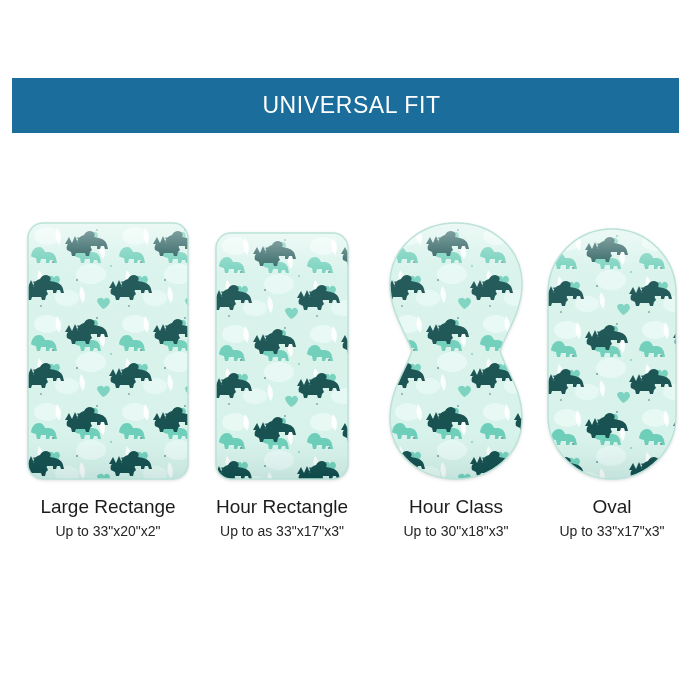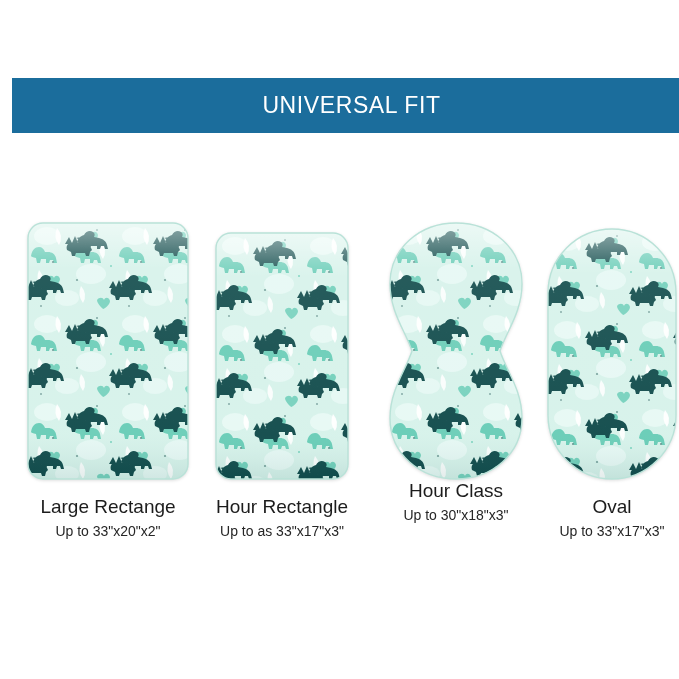--- a/index.html
+++ b/index.html
@@ -253,21 +253,21 @@
     <div class="label-block" style="left:0px; top:285px; width:192px;">
       <div class="label-title">Large Rectange</div>
       <div class="label-sub">Up to 33"x20"x2"</div>
     </div>
 
     <div class="label-block" style="left:180px; top:285px; width:180px;">
       <div class="label-title">Hour Rectangle</div>
       <div class="label-sub">Up to as 33"x17"x3"</div>
     </div>
 
-    <div class="label-block" style="left:356px; top:269px; width:176px;">
+    <div class="label-block" style="left:356px; top:285px; width:176px;">
       <div class="label-title">Hour Class</div>
       <div class="label-sub">Up to 30"x18"x3"</div>
     </div>
 
     <div class="label-block" style="left:512px; top:285px; width:176px;">
       <div class="label-title">Oval</div>
       <div class="label-sub">Up to 33"x17"x3"</div>
     </div>
 
   </div>

